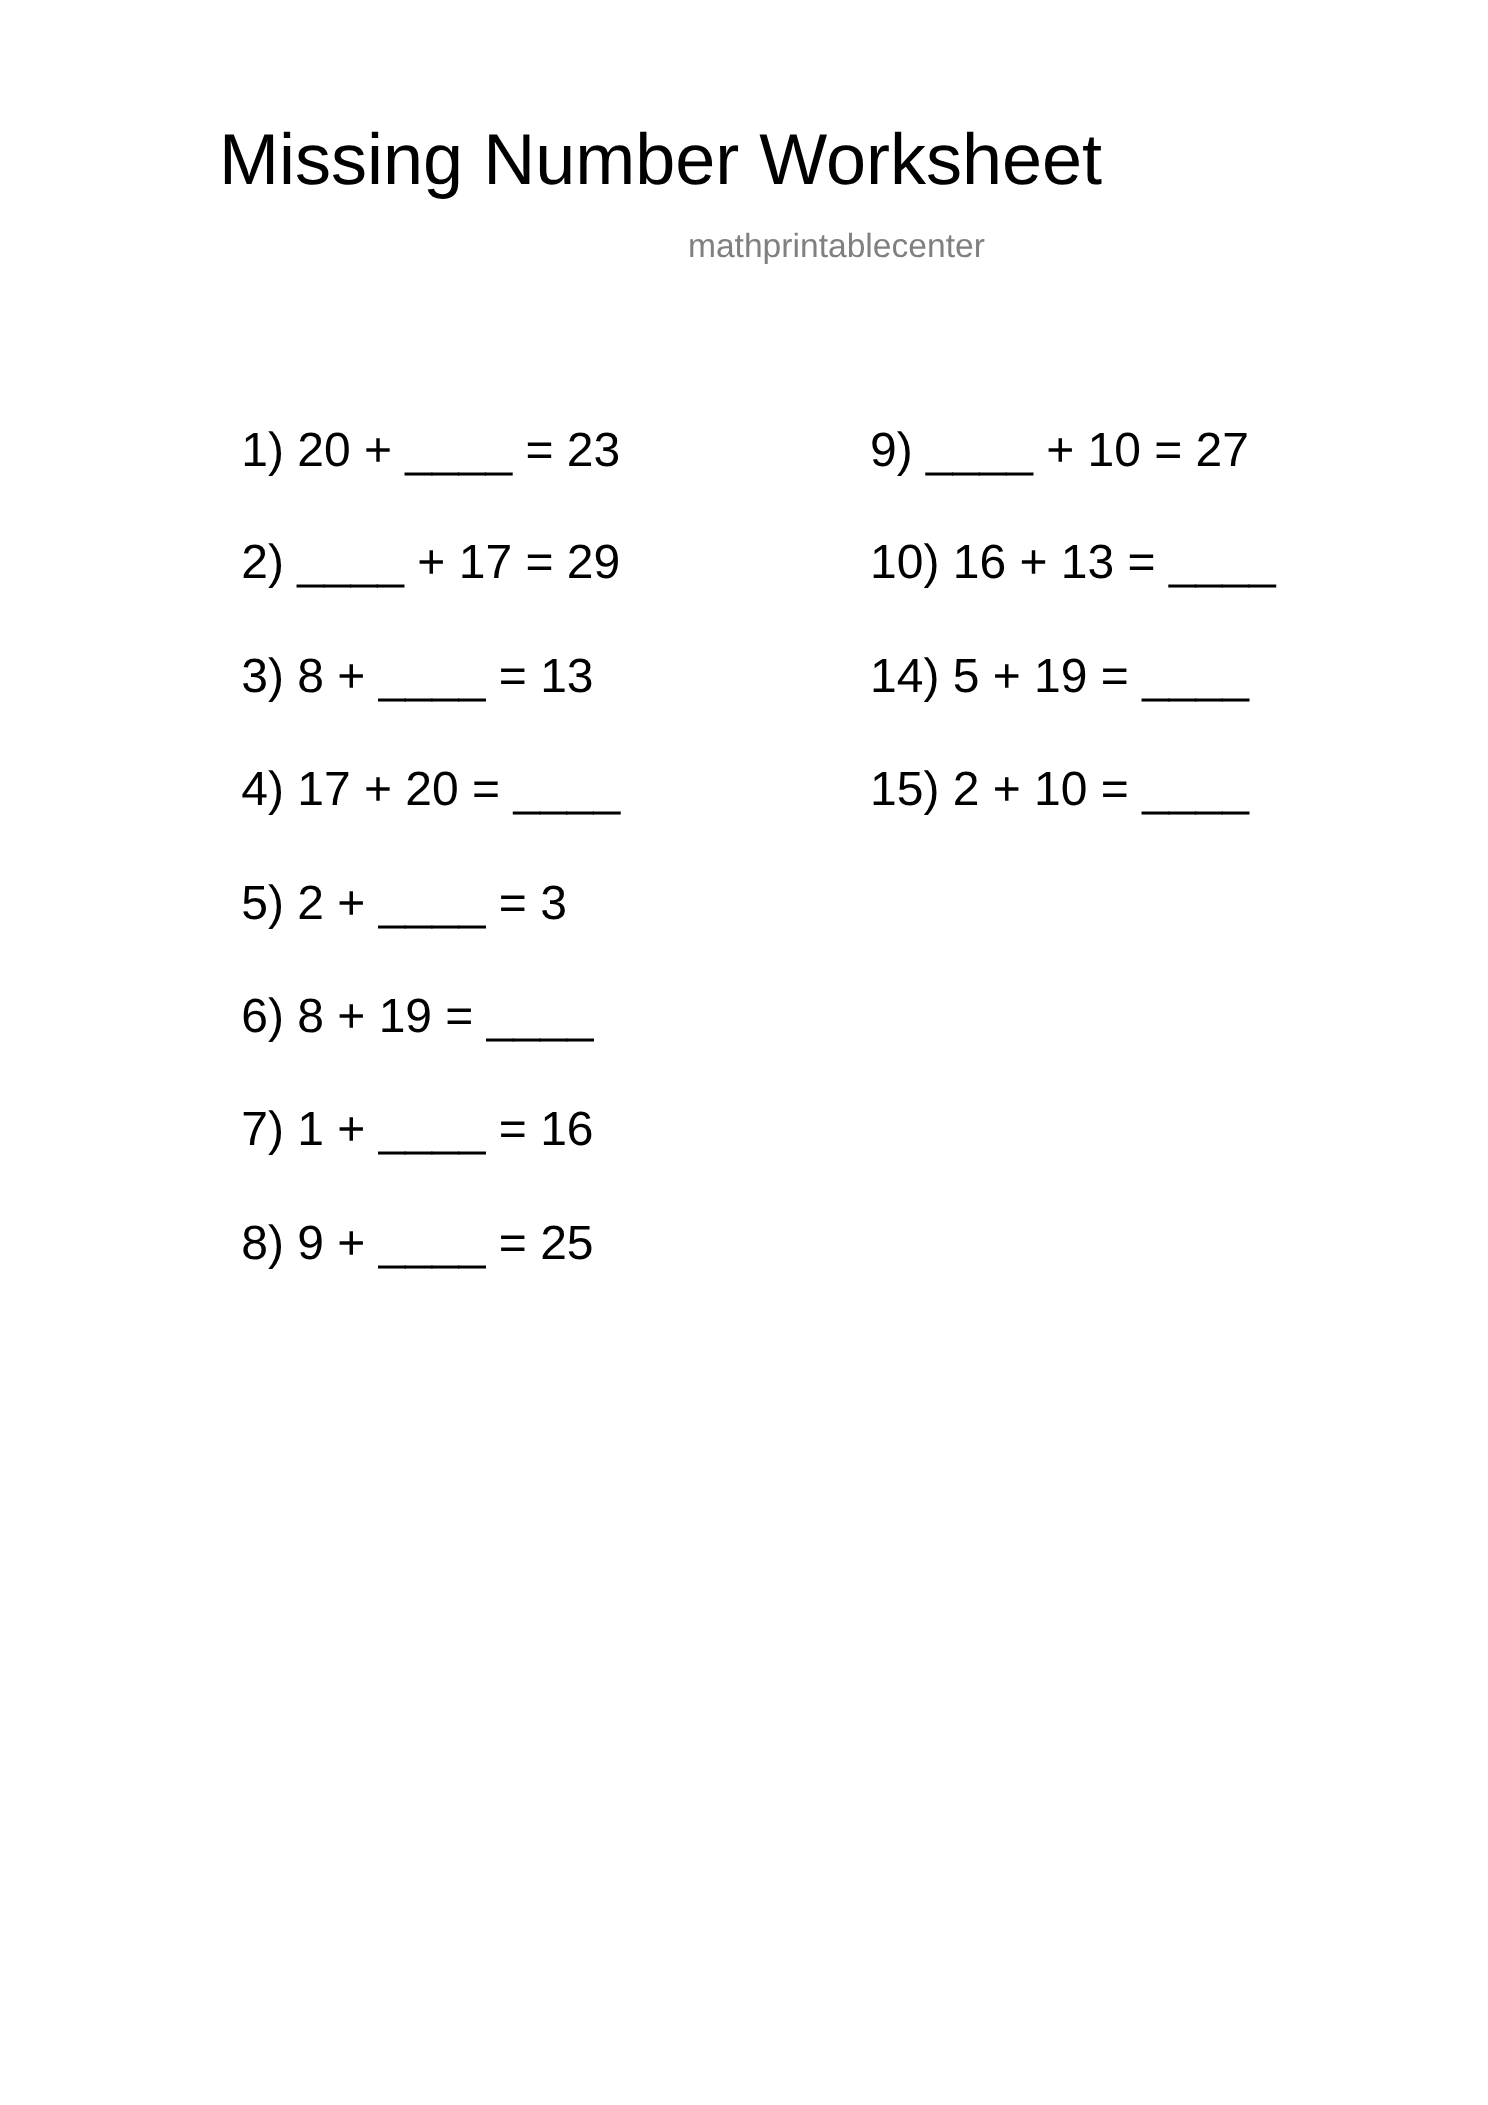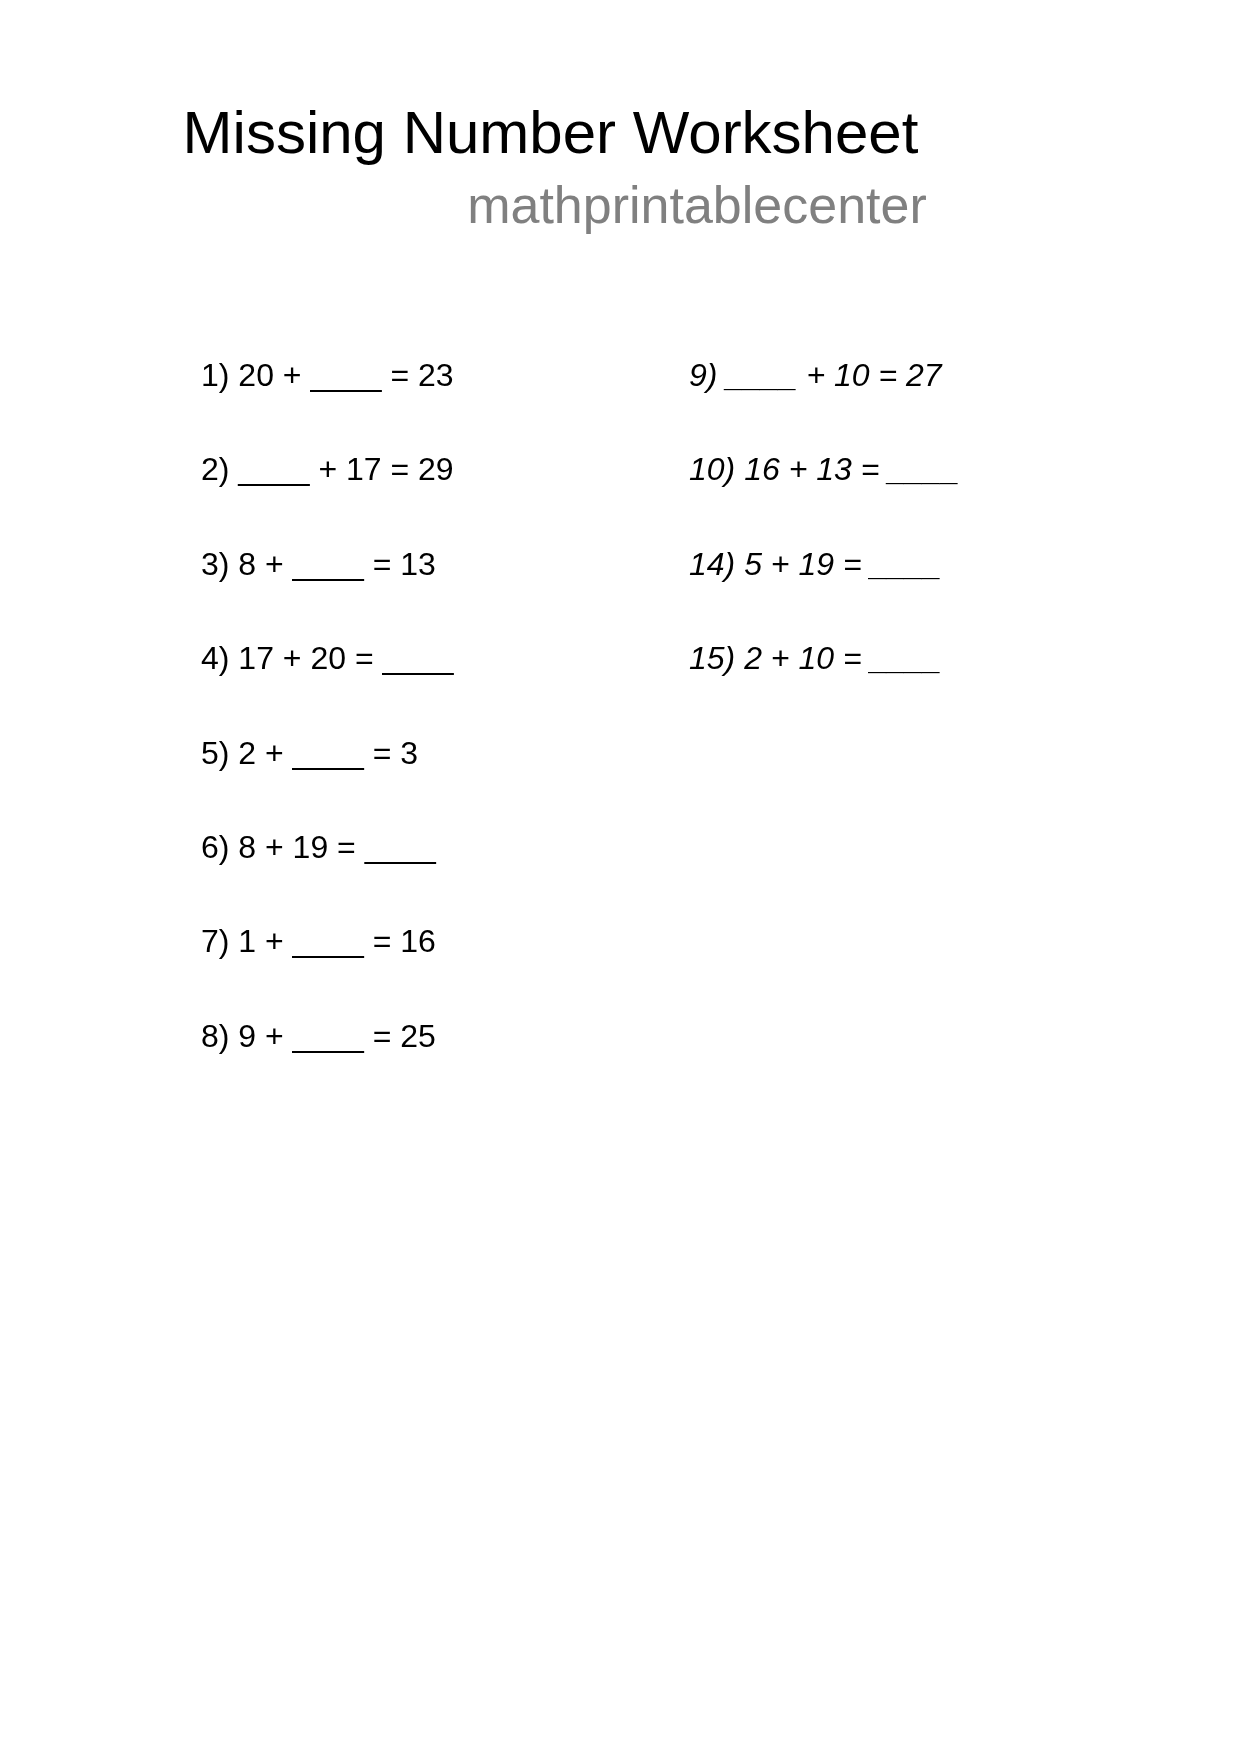--- a/index.html
+++ b/index.html
@@ -26,35 +26,35 @@
       white-space: nowrap;
       padding-left: 89px;
       box-sizing: border-box;
     }
     .subtitle {
       position: absolute;
       left: 0;
       width: 1240px;
       top: 180px;
       text-align: center;
-      font-size: 52px;
+      font-size: 28px;
       line-height: 50px;
       color: #808080;
       white-space: nowrap;
       padding-left: 154px;
       box-sizing: border-box;
     }
     .column {
       position: absolute;
       top: 350px;
     }
     .col-left { left: 201px; }
-    .col-right { left: 689px; font-style: italic; }
+    .col-right { left: 725px; }
     .problem {
-      font-size: 32px;
+      font-size: 40px;
       line-height: 50px;
       height: 94.4px;
       white-space: nowrap;
     }
     .problem span { white-space: pre; }
   </style>
 </head>
 <body>
 
 <div class="title">Missing Number Worksheet</div>

